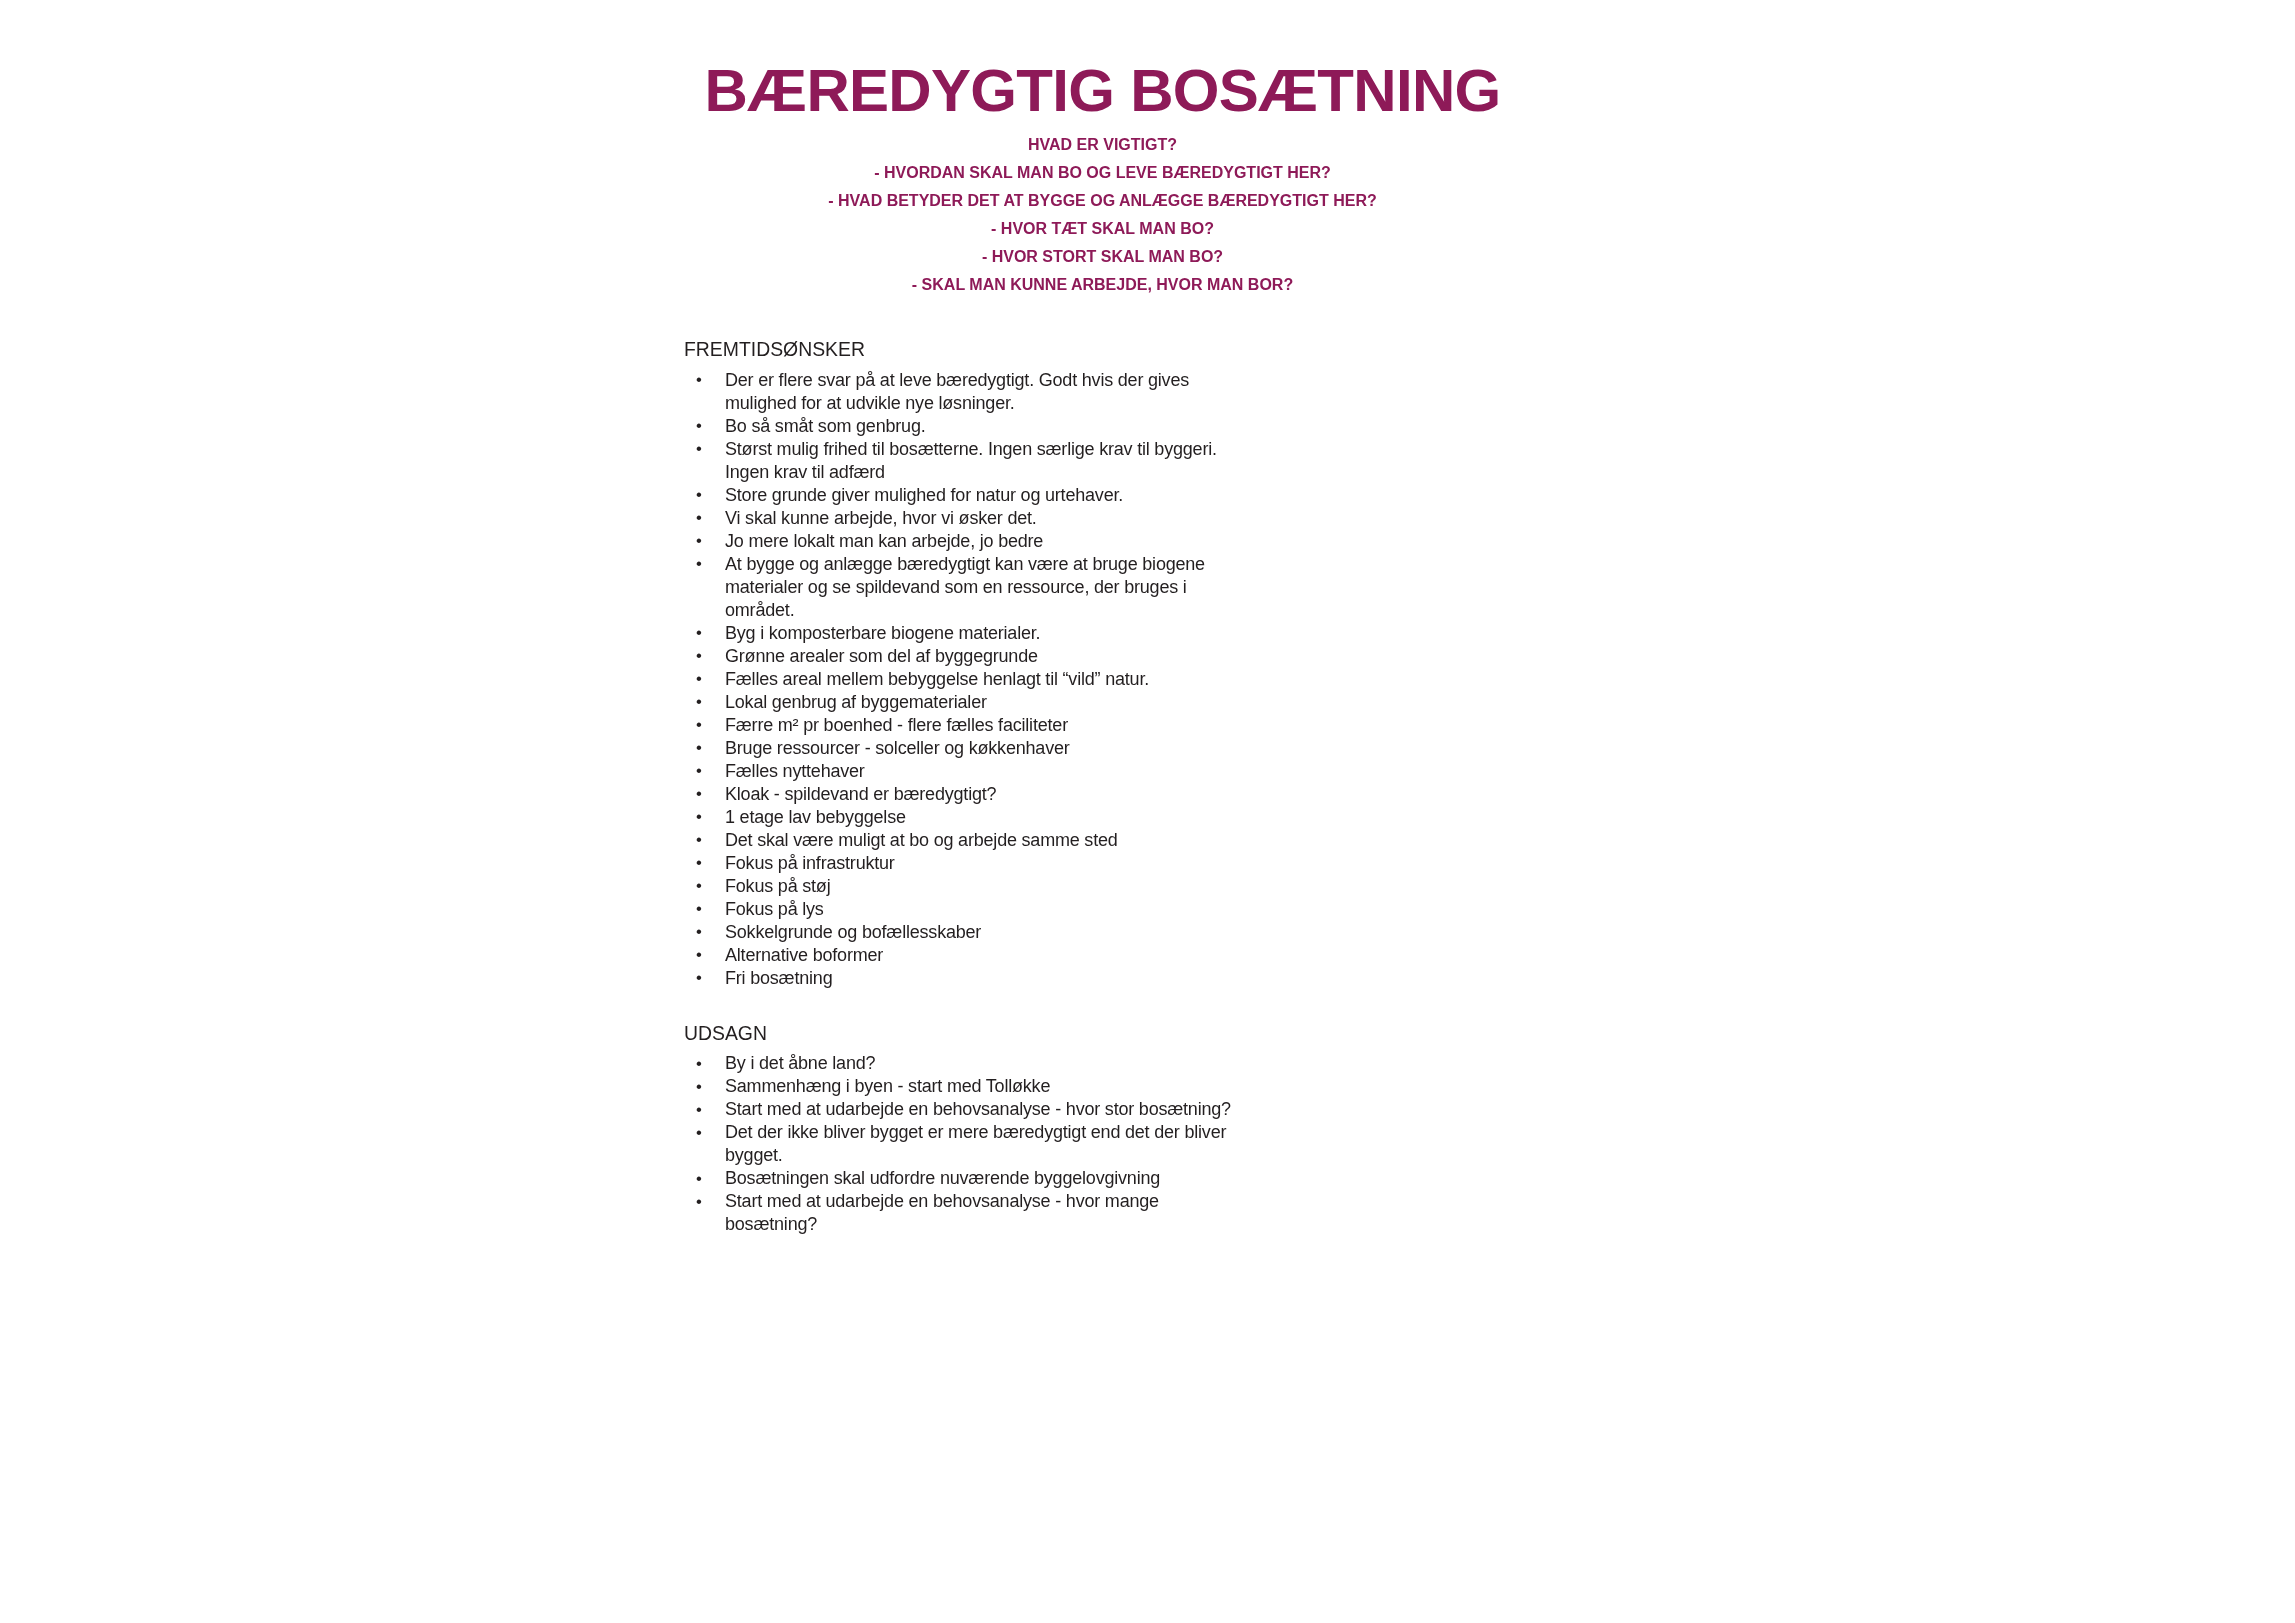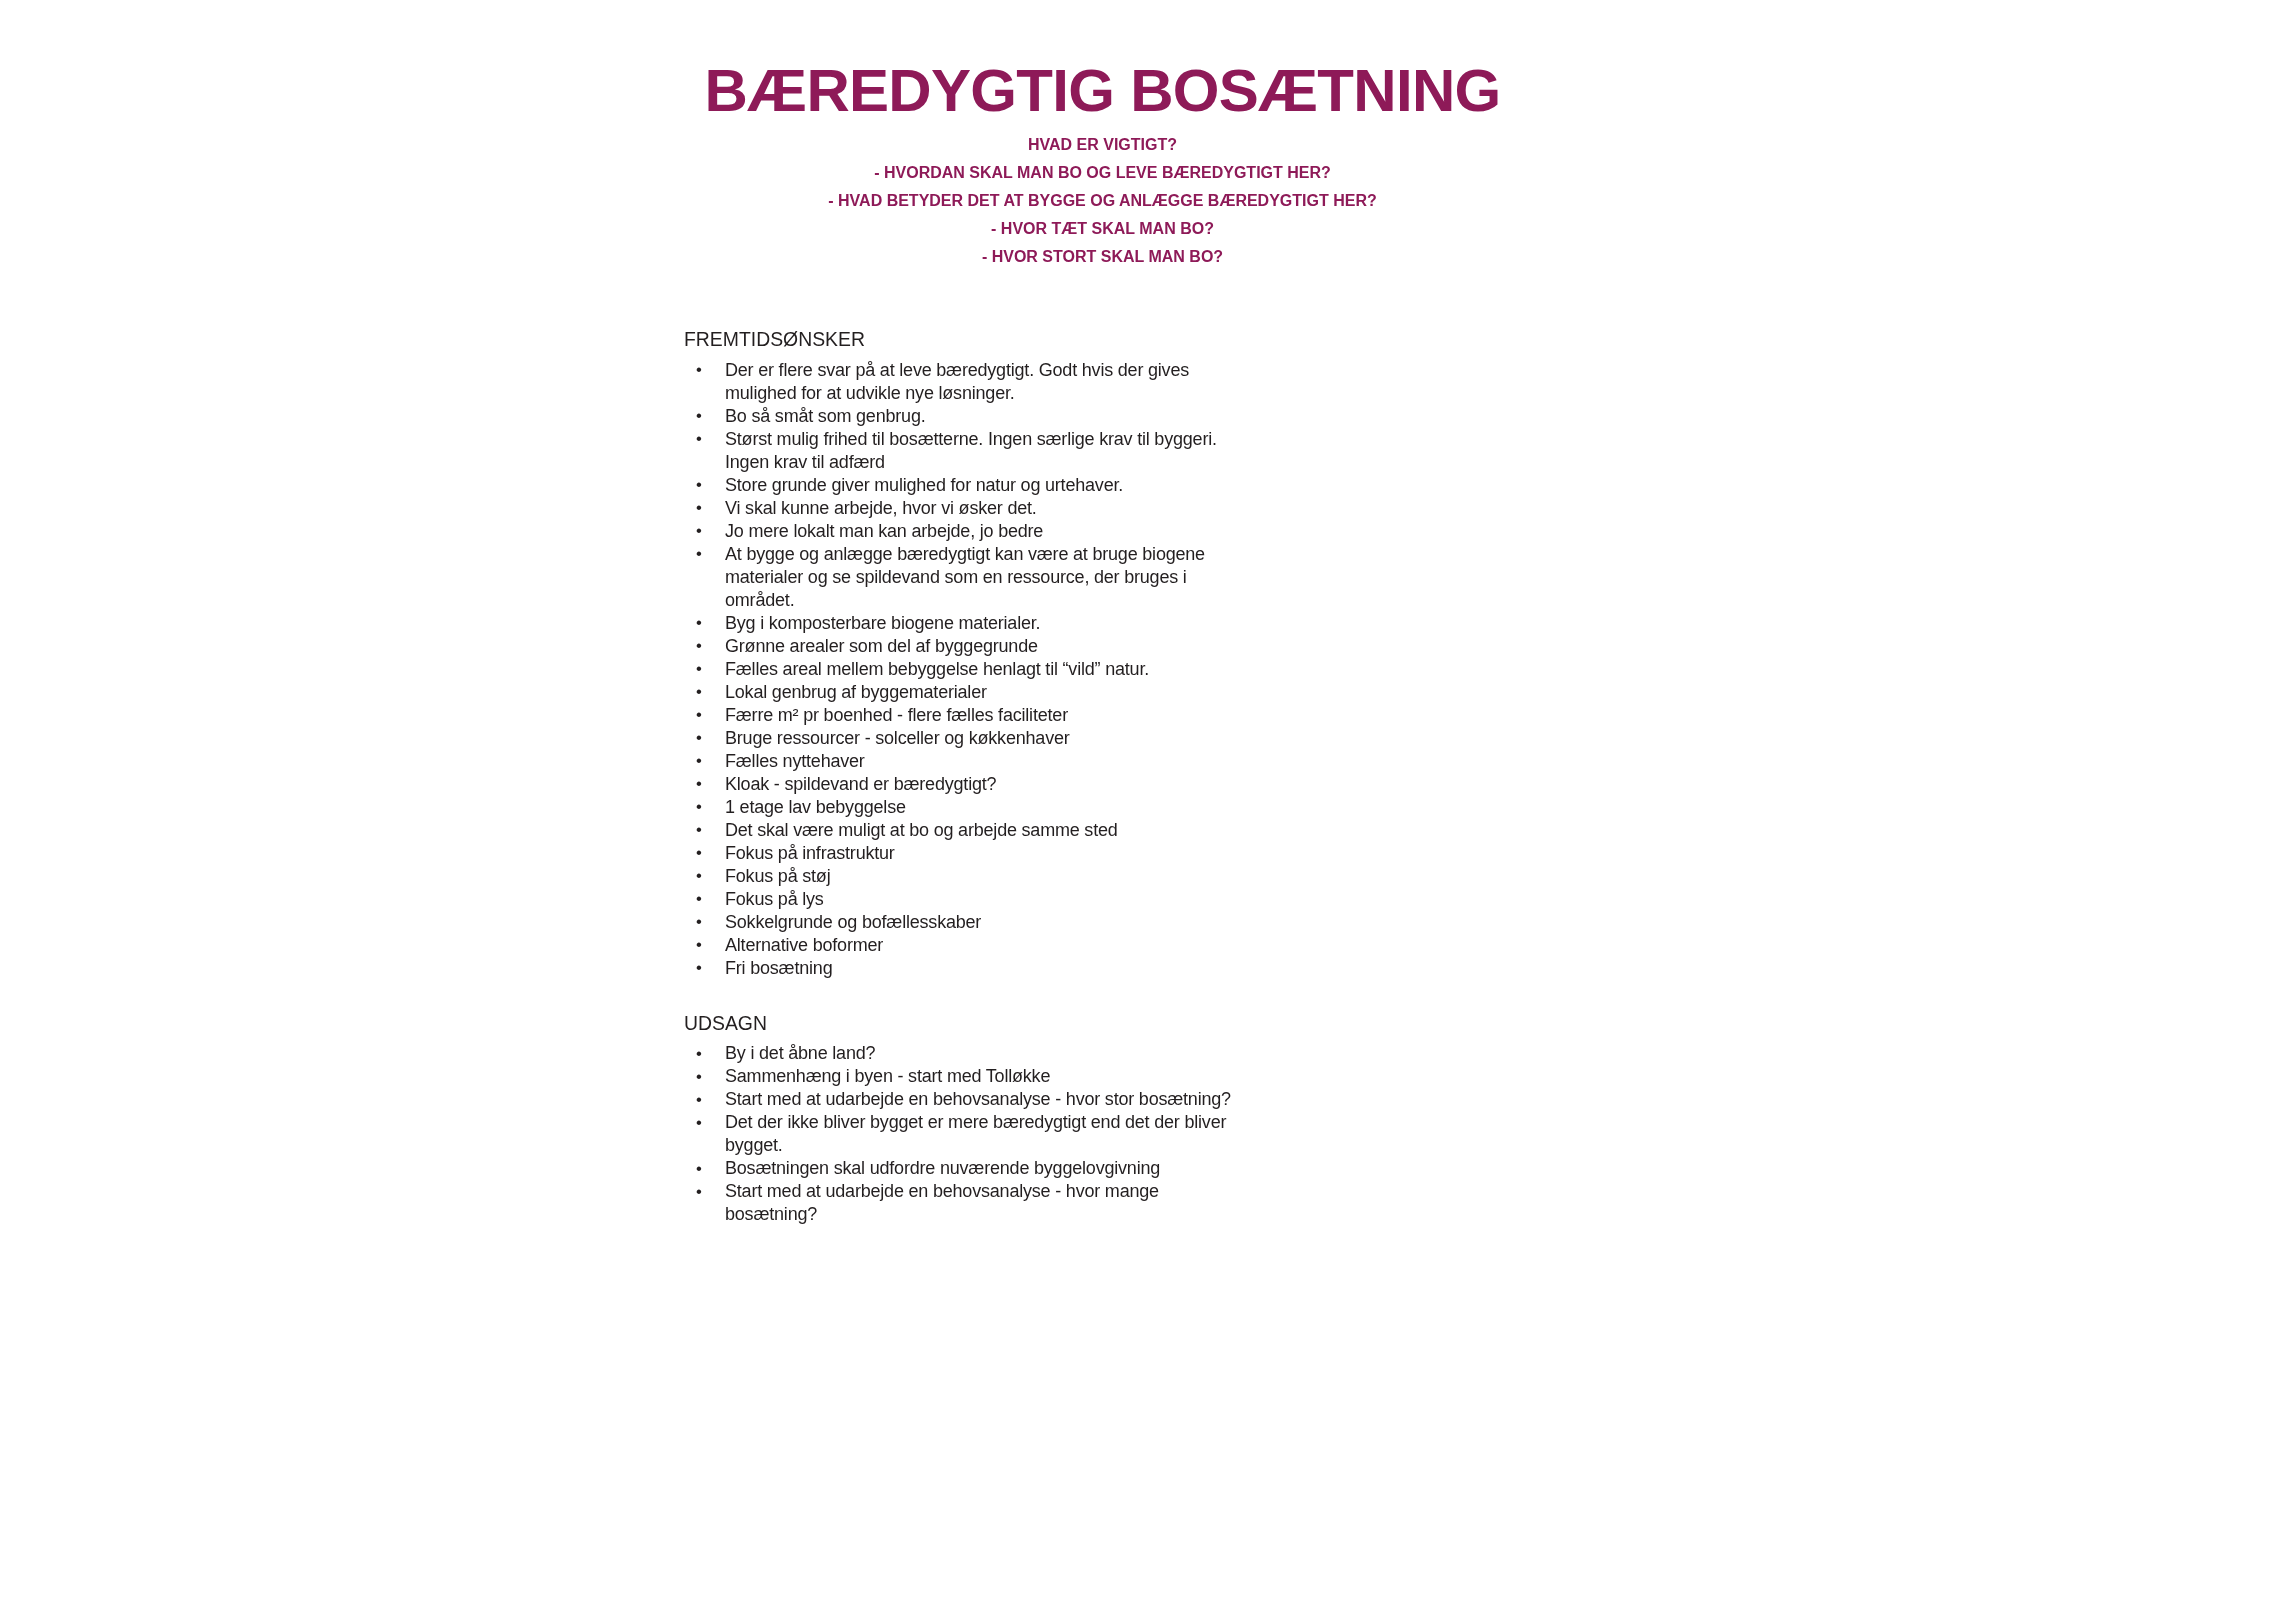--- a/index.html
+++ b/index.html
@@ -40,21 +40,21 @@
   .subtitle-line {
     font-size: 16px;
     line-height: 28px;
     font-weight: bold;
     letter-spacing: 0px;
   }
   
   .content {
     position: absolute;
     left: 684px;
-    top: 328px;
+    top: 338px;
     width: 555px;
   }
   .section-heading {
     margin: 0;
     font-size: 19.4px;
     line-height: 23.6px;
     font-weight: normal;
     color: #231f20;
   }
   .section + .section {
@@ -94,20 +94,21 @@
         <div class="subtitle-line">HVAD ER VIGTIGT?</div>
 
         <div class="subtitle-line">- HVORDAN SKAL MAN BO OG LEVE BÆREDYGTIGT HER?</div>
 
         <div class="subtitle-line">- HVAD BETYDER DET AT BYGGE OG ANLÆGGE BÆREDYGTIGT HER?</div>
 
         <div class="subtitle-line">- HVOR TÆT SKAL MAN BO?</div>
 
         <div class="subtitle-line">- HVOR STORT SKAL MAN BO?</div>
 
+        <div class="subtitle-line">- SKAL MAN KUNNE ARBEJDE, HVOR MAN BOR?</div>
       </div>
   </div>
 
   <div class="content">
 
     <div class="section">
       <h2 class="section-heading">FREMTIDSØNSKER</h2>
       <ul class="bullet-list">
 
           <li>Der er flere svar på at leve bæredygtigt. Godt hvis der gives mulighed for at udvikle nye løsninger.</li>

